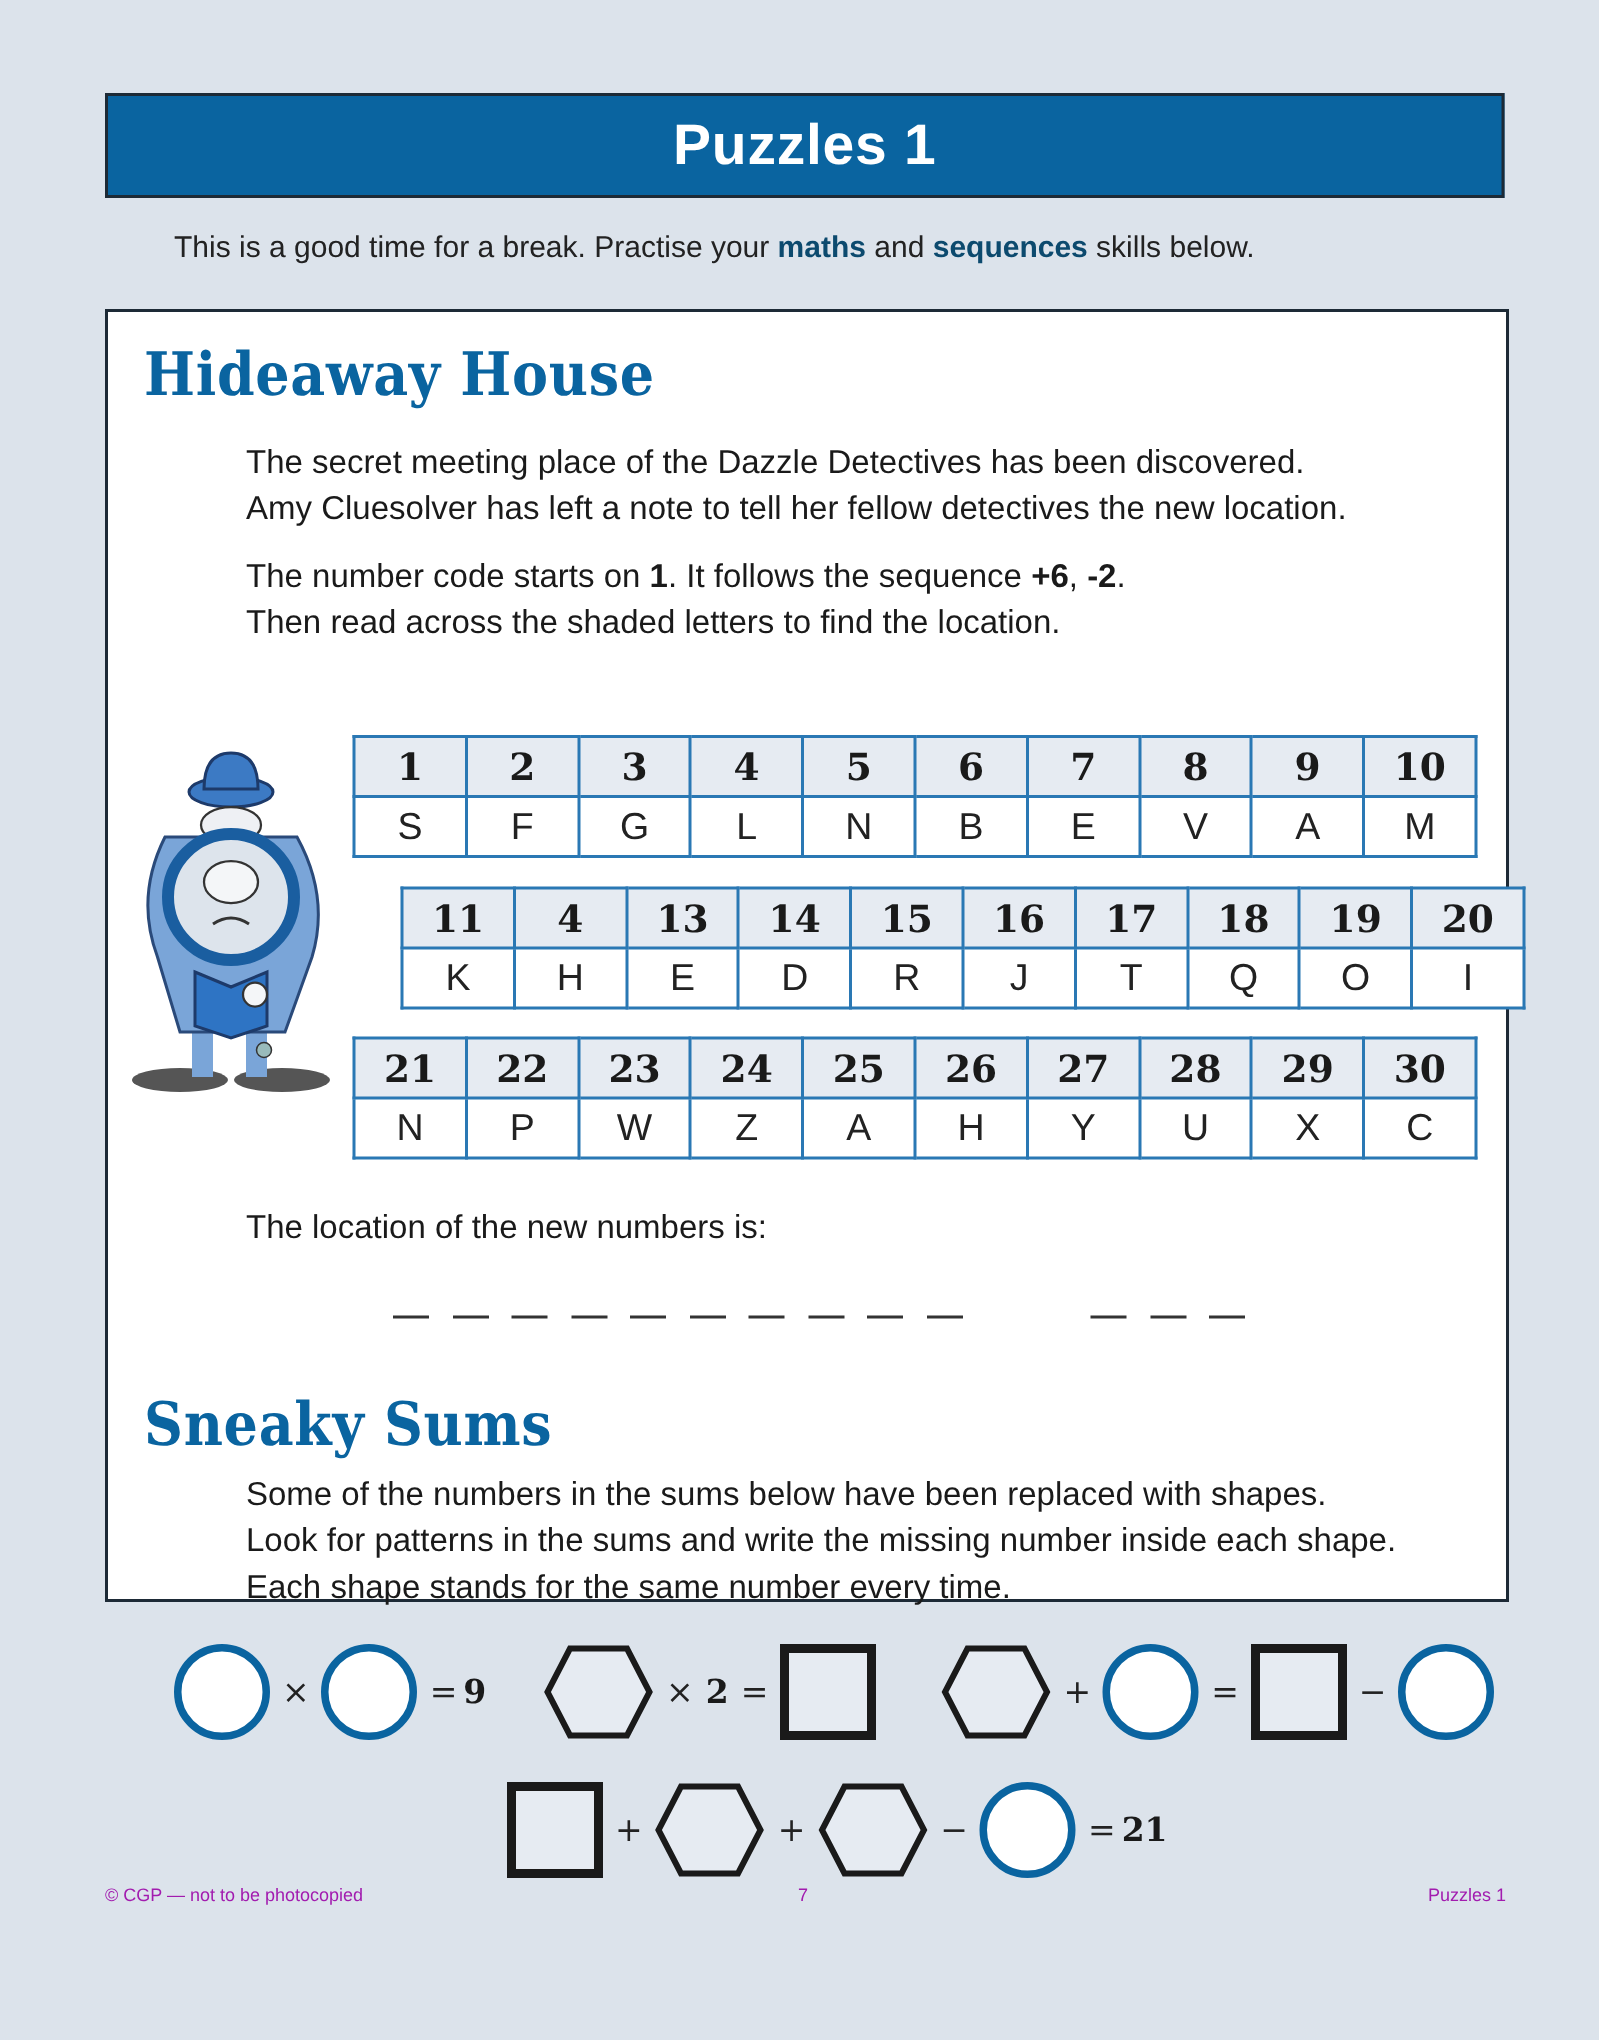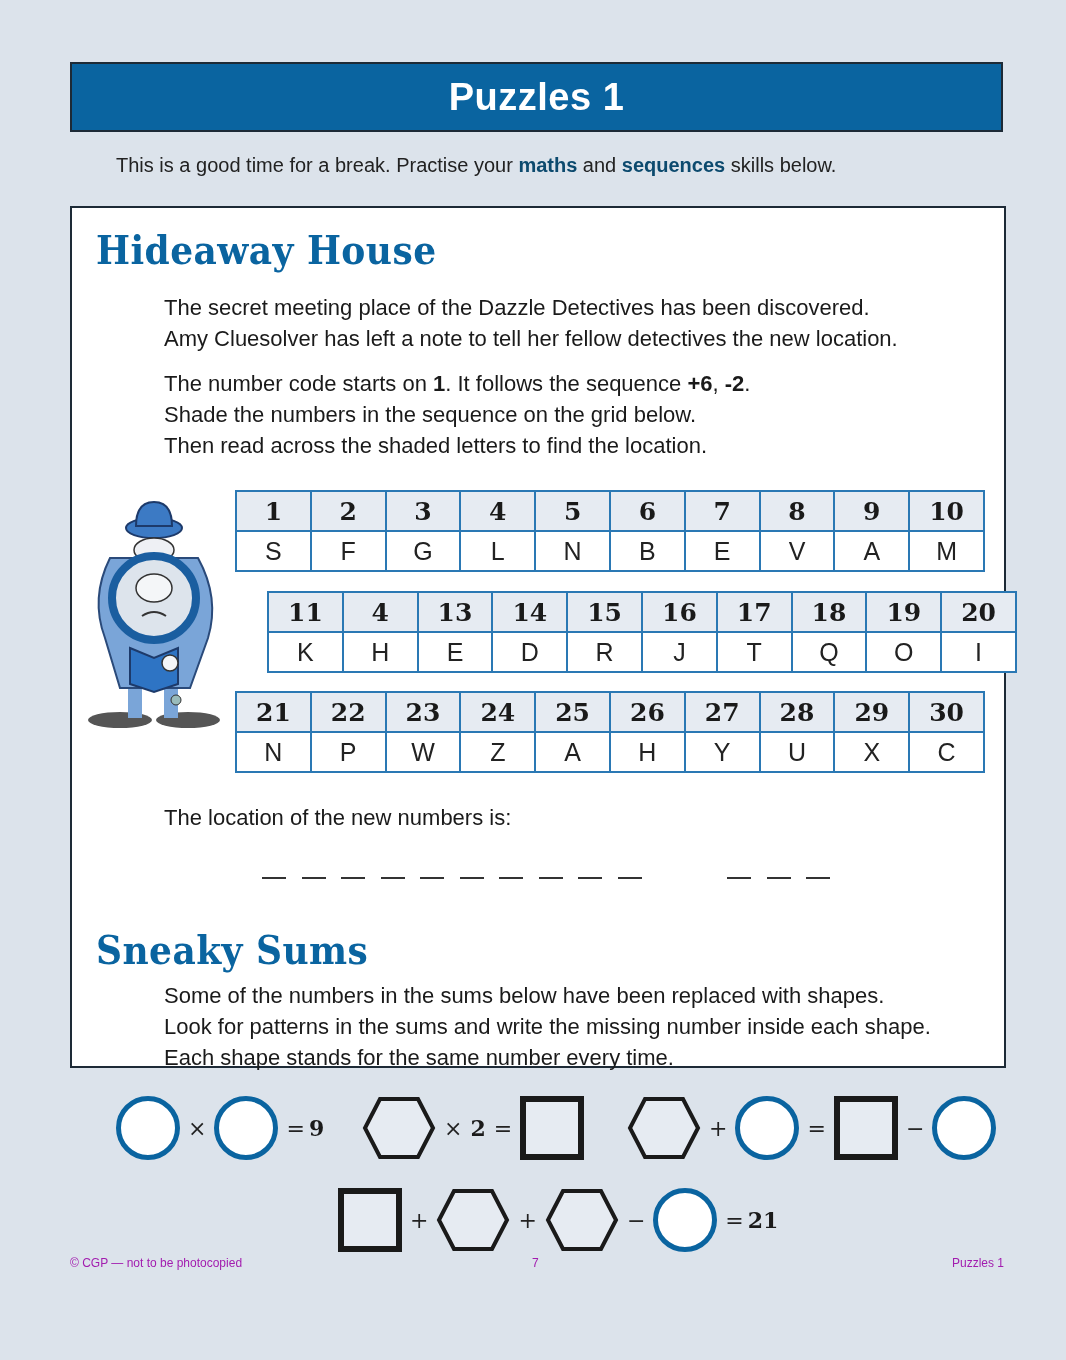--- a/index.html
+++ b/index.html
@@ -103,21 +103,20 @@
 
   <div class="heading" style="left:24px; top:18px;">Hideaway House</div>
 
   <div class="para" style="top:84px;">
     <p>The secret meeting place of the Dazzle Detectives has been discovered.</p>
     <p>Amy Cluesolver has left a note to tell her fellow detectives the new location.</p>
   </div>
 
   <div class="para" style="top:160px;">
     <p><span>The number code starts on </span><b>1</b><span>.  It follows the sequence </span><b>+6</b><span>, </span><b>-2</b><span>.</span></p>
-    <p>Shade the numbers in the sequence on the grid below.</p>
     <p>Then read across the shaded letters to find the location.</p>
   </div>
 
   <svg class="detective" viewBox="0 0 150 250">
     <ellipse cx="40" cy="232" rx="32" ry="8" fill="#555"></ellipse>
     <ellipse cx="108" cy="232" rx="32" ry="8" fill="#555"></ellipse>
     <rect x="48" y="190" width="14" height="40" fill="#7aa5d8"></rect>
     <rect x="84" y="190" width="14" height="40" fill="#7aa5d8"></rect>
     <path d="M30 70 Q10 110 25 150 L40 200 L110 200 L128 150 Q140 110 118 70 Z" fill="#7aa5d8" stroke="#2a4a7a" stroke-width="2"></path>
     <ellipse cx="74" cy="40" rx="28" ry="10" fill="#3c7ac4" stroke="#1d3a6a" stroke-width="2"></ellipse>

